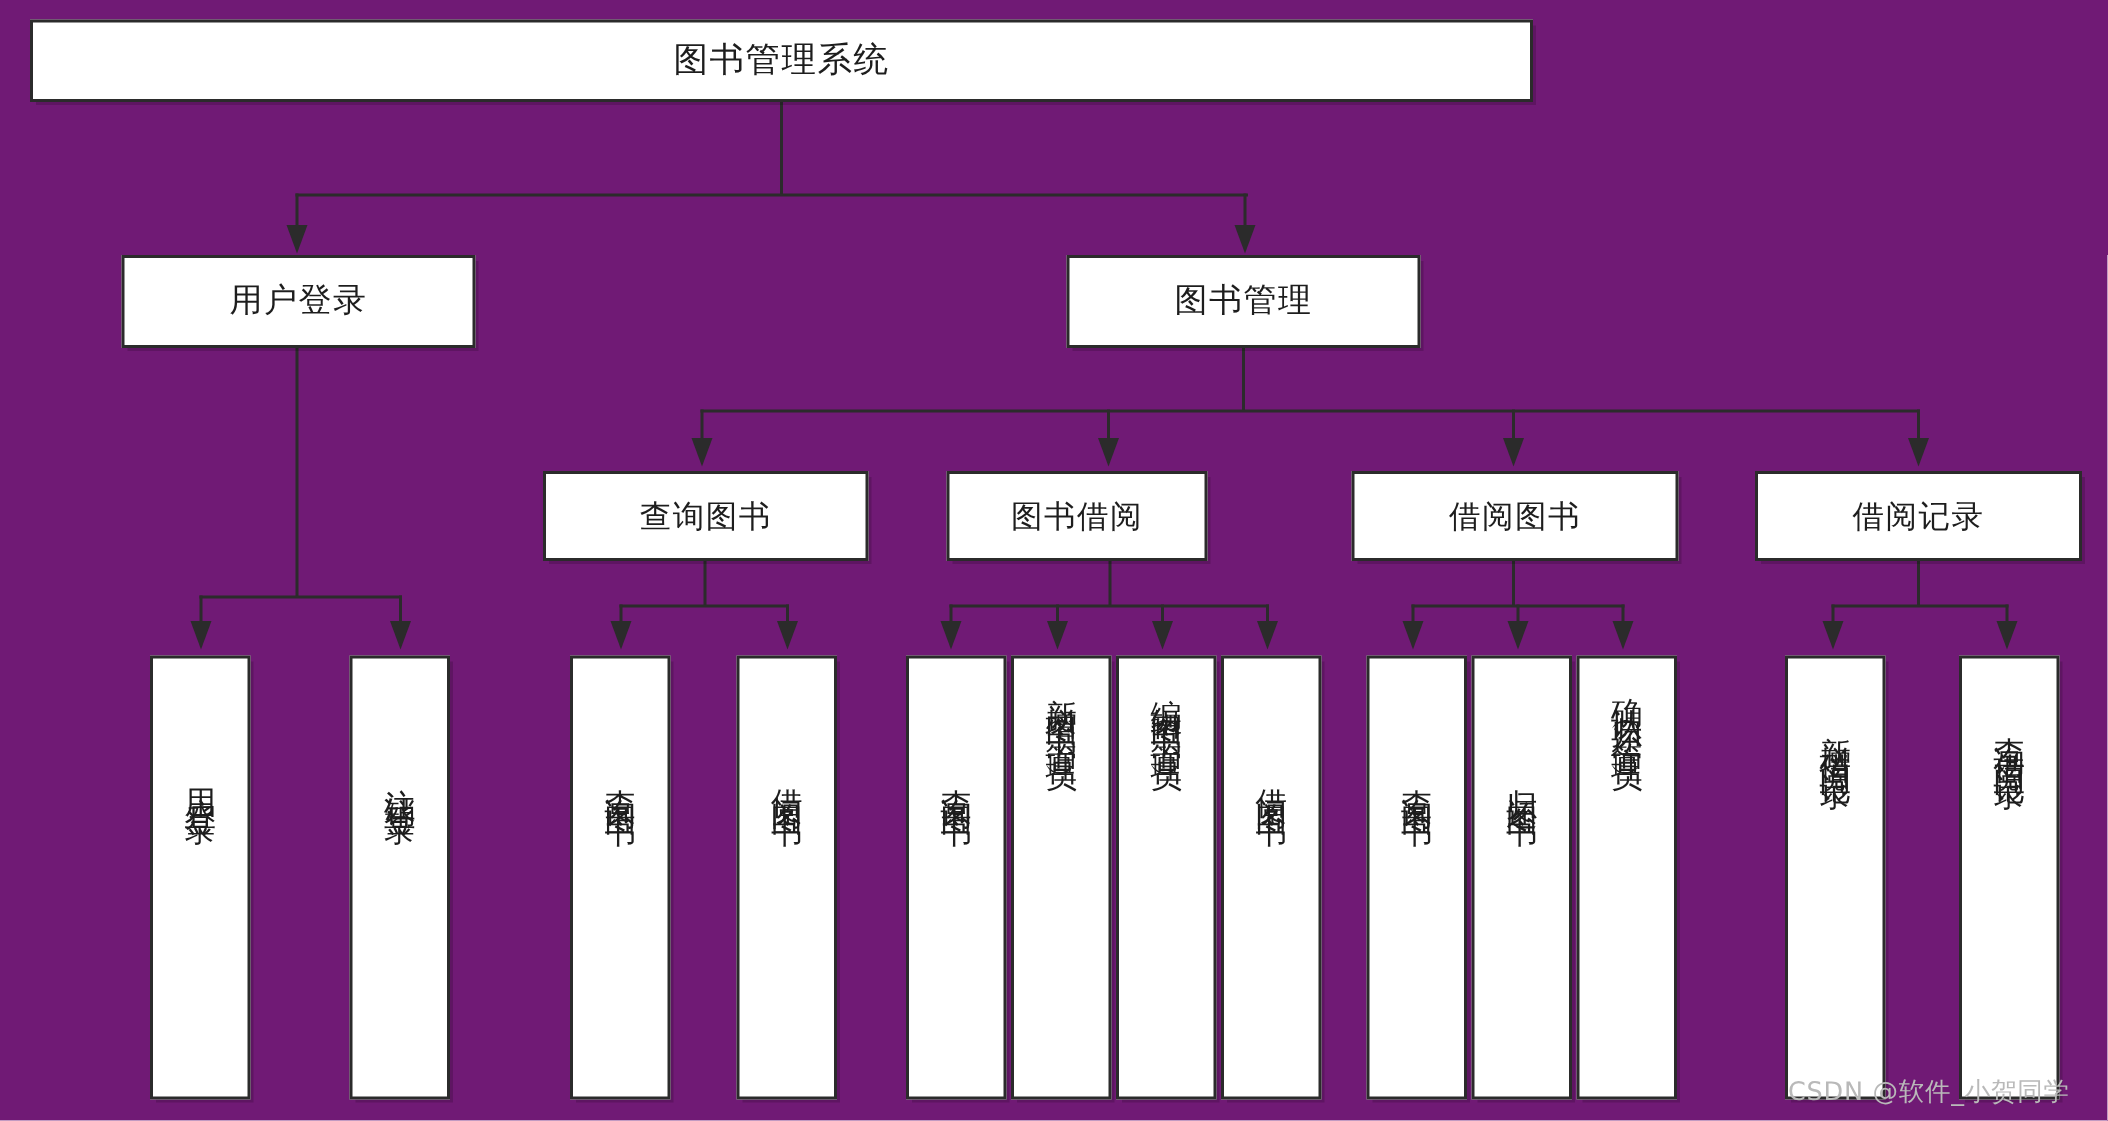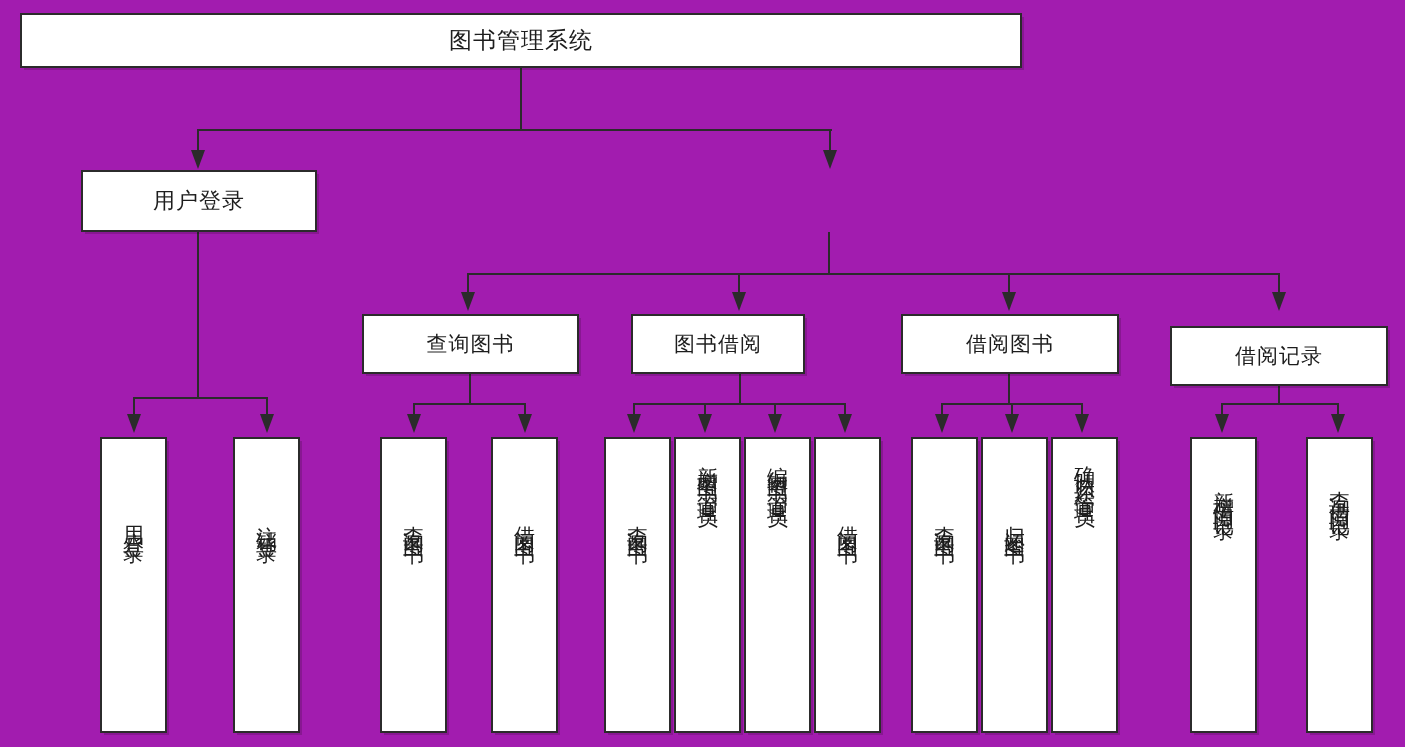--- a/index.html
+++ b/index.html
@@ -8,21 +8,21 @@
     padding: 0;
     background: #ffffff;
   }
   body {
     font-family: "DejaVu Sans", "Liberation Sans", sans-serif;
   }
   #canvas {
     position: relative;
     width: 1405px;
     height: 747px;
-    background: #a21caf;
+    background: #701a75;
     overflow: hidden;
   }
   .node {
     position: absolute;
     box-sizing: border-box;
     border: 2.4px solid #2b2b2b;
     background: #ffffff;
     display: flex;
     align-items: center;
     justify-content: center;
@@ -98,20 +98,23 @@
   <div class="edge v" style="left:197px; top:129px; height:25px;"></div>
   <div class="arrow" style="left:191px; top:150px;"></div>
 
   <div class="edge v" style="left:829px; top:129px; height:25px;"></div>
   <div class="arrow" style="left:823px; top:150px;"></div>
 
   <div class="node lvl2" style="left:81px; top:170px; width:236px; height:62px;">
     <span class="label">用户登录</span>
   </div>
 
+  <div class="node lvl2" style="left:711px; top:170px; width:236px; height:62px;">
+    <span class="label">图书管理</span>
+  </div>
 
   <div class="edge v" style="left:197px; top:232px; height:166px;"></div>
   <div class="edge h" style="left:133px; top:397px; width:135px;"></div>
   <div class="edge v" style="left:133px; top:397px; height:20px;"></div>
   <div class="arrow" style="left:127px; top:414px;"></div>
   <div class="edge v" style="left:266px; top:397px; height:20px;"></div>
   <div class="arrow" style="left:260px; top:414px;"></div>
 
   <div class="edge v" style="left:828px; top:232px; height:42px;"></div>
   <div class="edge h" style="left:467px; top:273px; width:813px;"></div>
@@ -126,21 +129,21 @@
 
   <div class="node lvl3" style="left:362px; top:314px; width:217px; height:60px;">
     <span class="label">查询图书</span>
   </div>
   <div class="node lvl3" style="left:631px; top:314px; width:174px; height:60px;">
     <span class="label">图书借阅</span>
   </div>
   <div class="node lvl3" style="left:901px; top:314px; width:218px; height:60px;">
     <span class="label">借阅图书</span>
   </div>
-  <div class="node lvl3" style="left:1170px; top:326px; width:218px; height:60px;">
+  <div class="node lvl3" style="left:1170px; top:314px; width:218px; height:60px;">
     <span class="label">借阅记录</span>
   </div>
 
   <div class="edge v" style="left:469px; top:374px; height:30px;"></div>
   <div class="edge h" style="left:413px; top:403px; width:113px;"></div>
   <div class="edge v" style="left:413px; top:403px; height:14px;"></div>
   <div class="arrow" style="left:407px; top:414px;"></div>
   <div class="edge v" style="left:524px; top:403px; height:14px;"></div>
   <div class="arrow" style="left:518px; top:414px;"></div>
 
@@ -208,14 +211,15 @@
     <span class="label">确认归还（管理员）</span>
   </div>
 
   <div class="node leaf" style="left:1190px; top:437px; width:67px; height:296px;">
     <span class="label" style="margin-top:25px;">新增借阅记录</span>
   </div>
   <div class="node leaf" style="left:1306px; top:437px; width:67px; height:296px;">
     <span class="label" style="margin-top:25px;">查询借阅记录</span>
   </div>
 
+  <div class="watermark" style="left:1192px; top:716px;">CSDN @软件_小贺同学</div>
 
 </div>
 
 </body></html>

